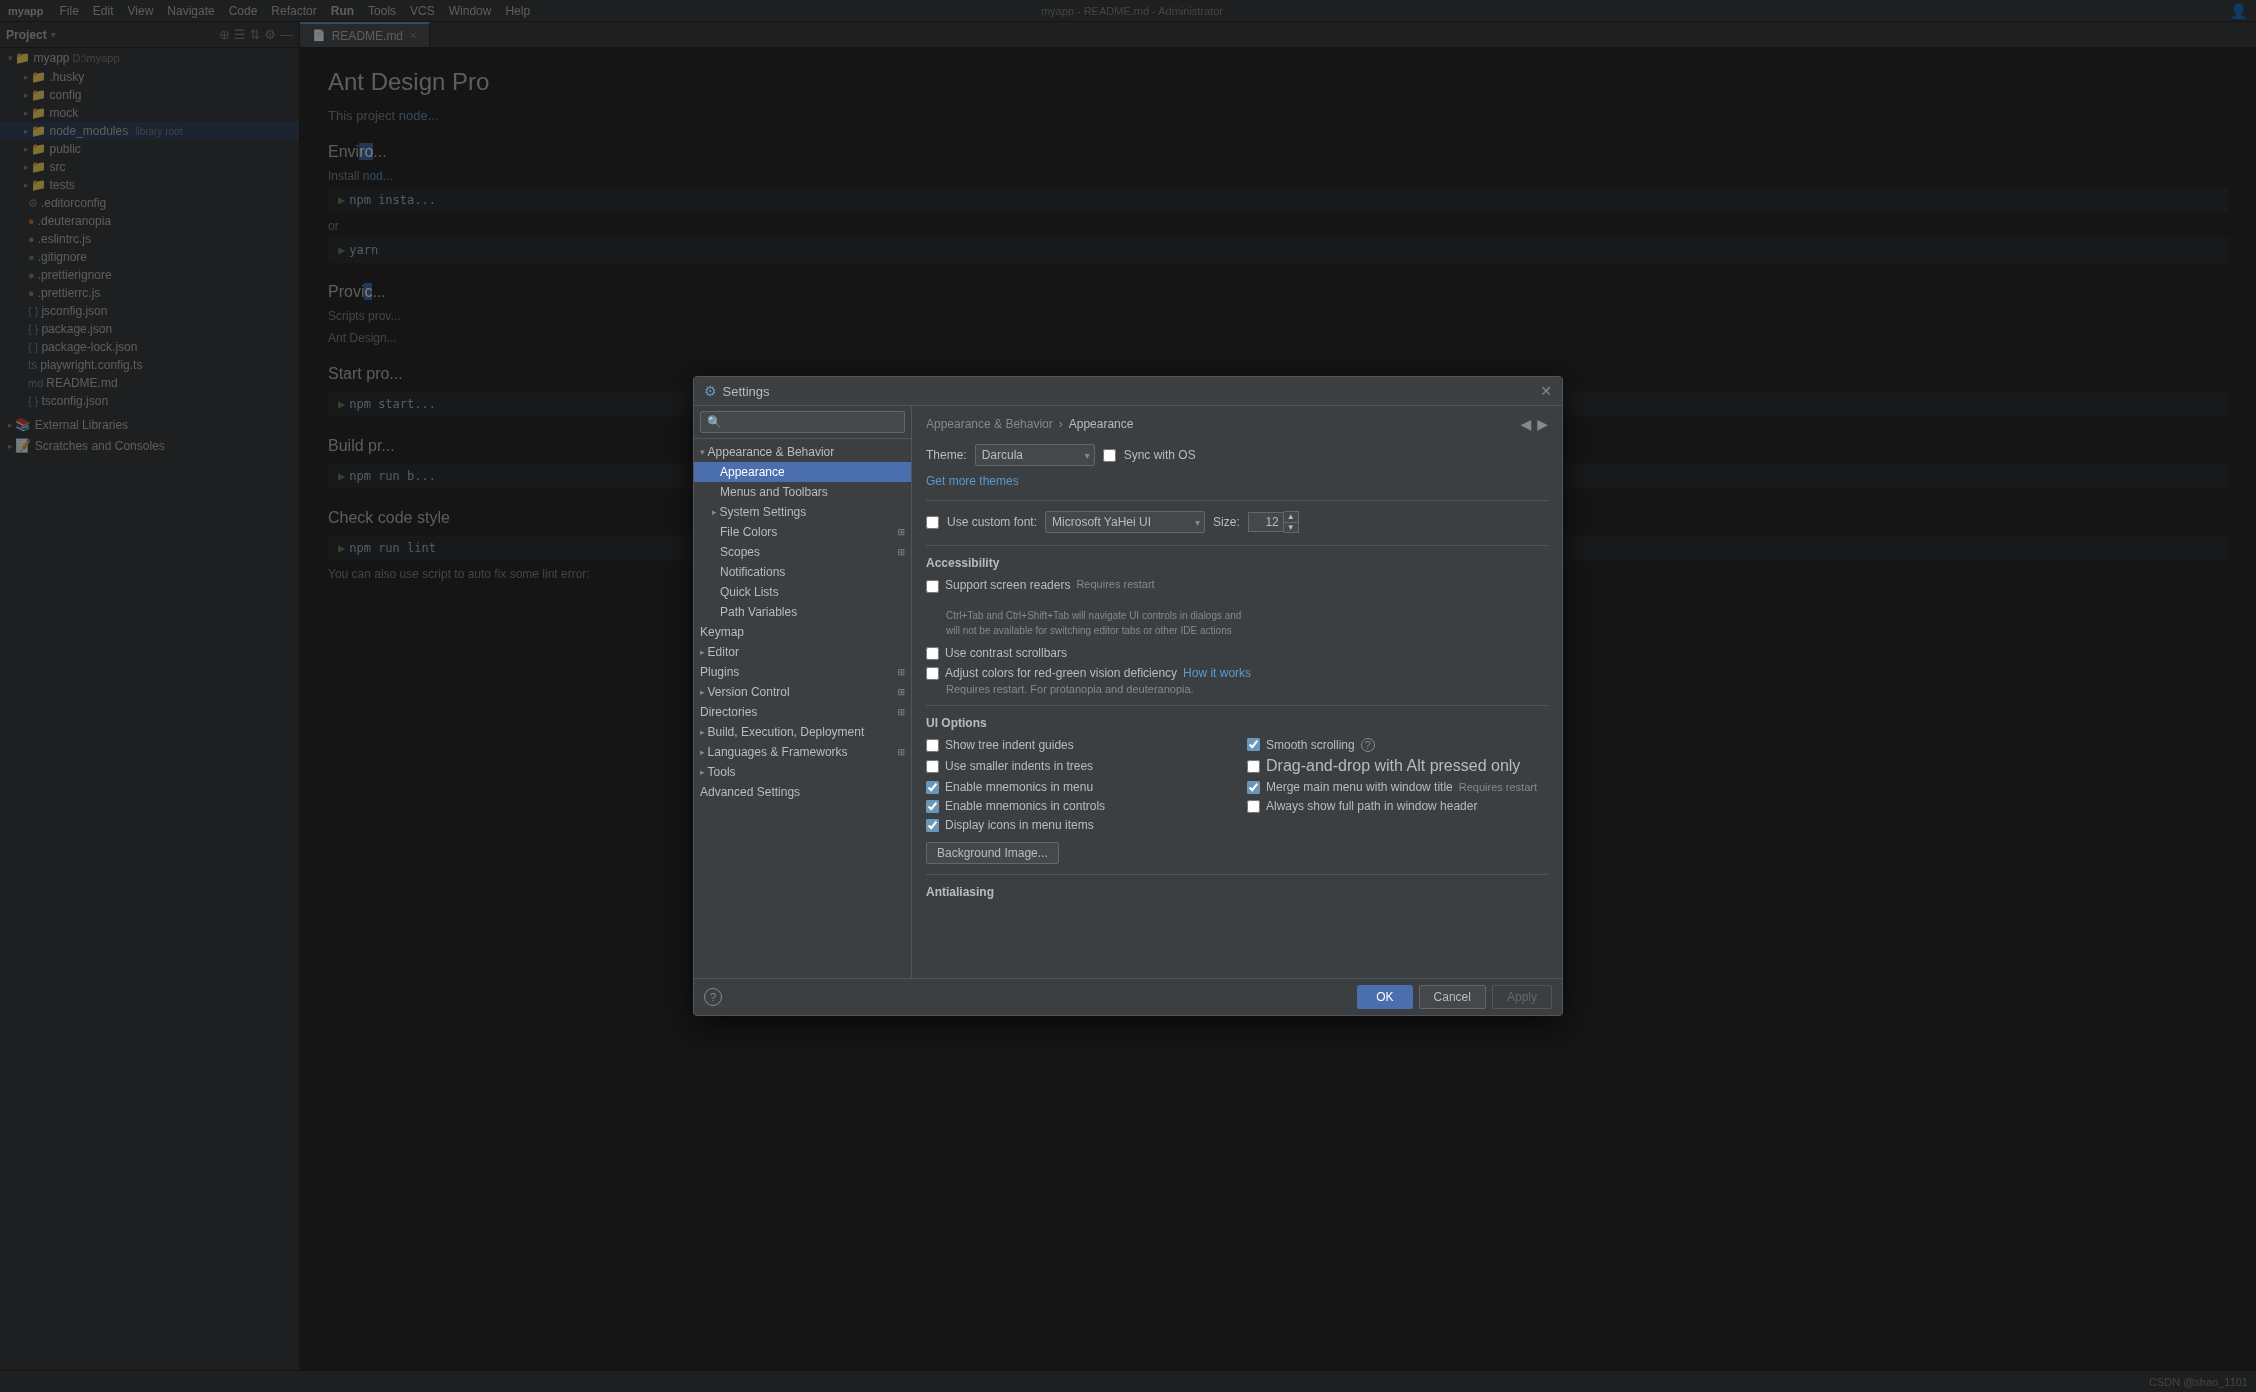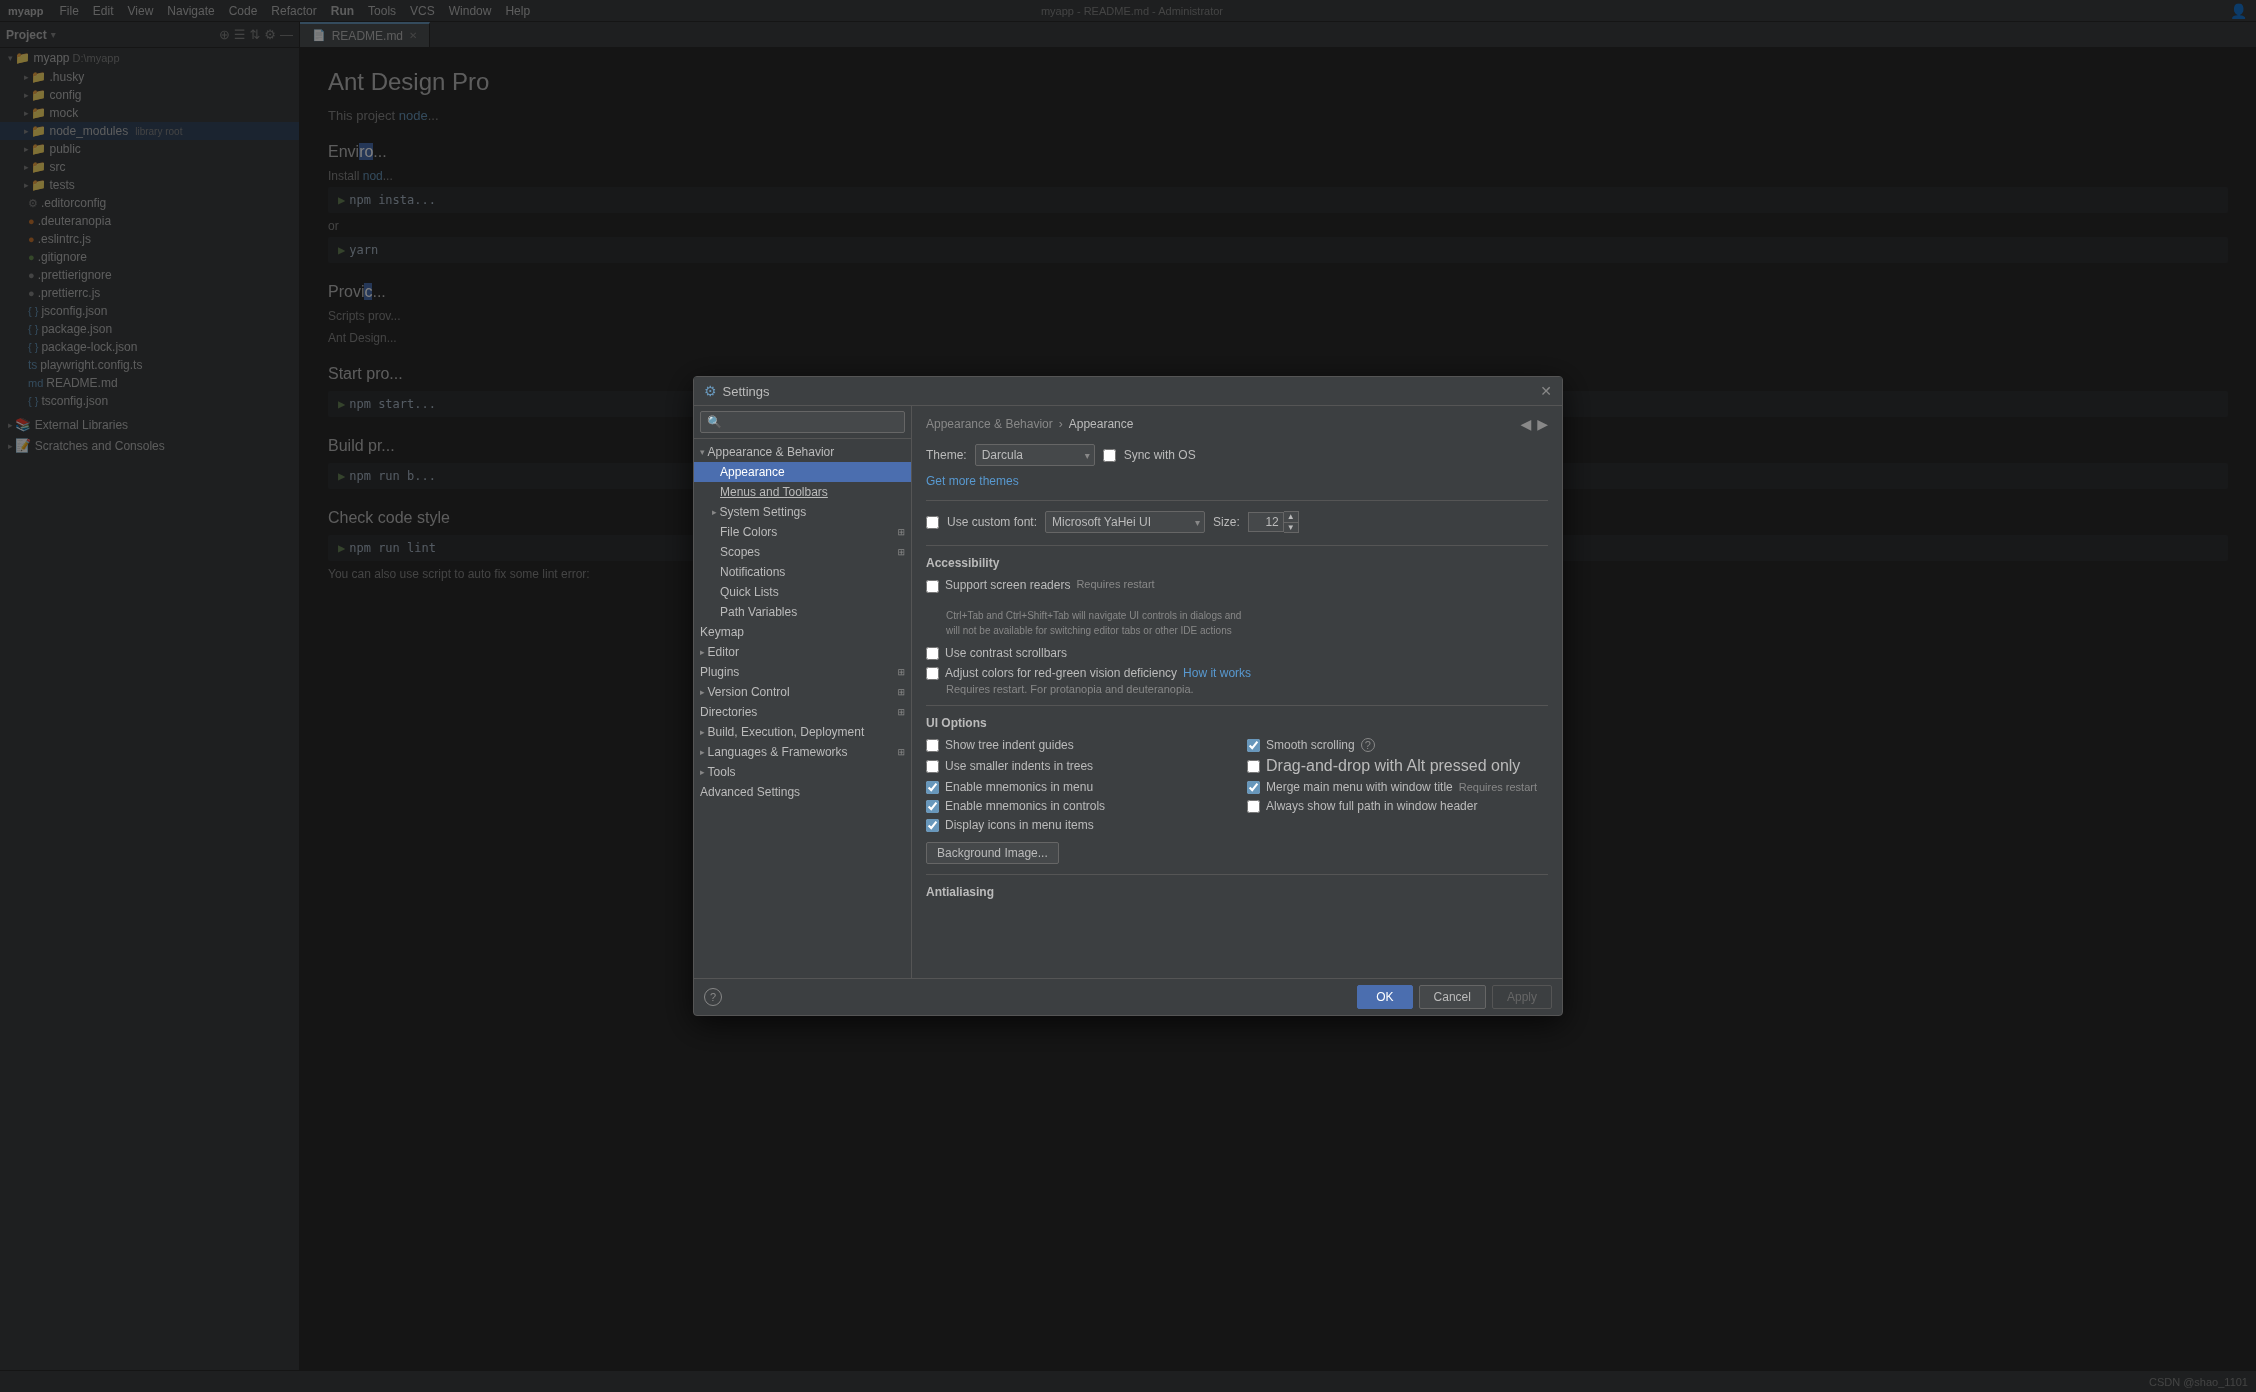--- a/index.html
+++ b/index.html
@@ -250,21 +250,21 @@
 
           <div style="display:flex;align-items:center;padding:3px 6px;gap:3px;cursor:pointer;color:#bbb;">
             <span style="font-size:9px;color:#888;">▾</span>
             <span>Appearance &amp; Behavior</span>
           </div>
 
           <div style="display:flex;align-items:center;padding:3px 6px 3px 26px;gap:3px;cursor:pointer;background:#4b6eaf;color:#fff;">
             <span>Appearance</span>
           </div>
 
-          <div style="display:flex;align-items:flex-end;padding:3px 6px 3px 26px;gap:3px;cursor:pointer;color:#bbb;text-decoration:underline;">
+          <div style="display:flex;align-items:flex-end;padding:3px 6px 3px 26px;gap:3px;cursor:pointer;color:#bbb;">
             <span>Menus and Toolbars</span>
           </div>
 
           <div style="display:flex;align-items:center;padding:3px 6px 3px 18px;gap:3px;cursor:pointer;color:#bbb;">
             <span style="font-size:9px;color:#888;">▸</span>
             <span>System Settings</span>
           </div>
 
           <div style="display:flex;align-items:center;padding:3px 6px 3px 26px;gap:3px;cursor:pointer;color:#bbb;">
             <span>File Colors</span>
@@ -419,21 +419,21 @@
         <div style="margin-bottom:10px;">
           <div style="font-size:12px;font-weight:bold;color:#bbb;margin-bottom:8px;">UI Options</div>
 
           <div style="display:grid;grid-template-columns:1fr 1fr;gap:5px 20px;">
 
             <div style="display:flex;align-items:center;gap:6px;">
               <input type="checkbox" id="tree-indent" style="cursor: pointer; accent-color: rgb(104, 151, 187);">
               <label for="tree-indent" style="font-size:12px;color:#bbb;cursor:pointer;">Show tree indent guides</label>
             </div>
 
-            <div style="display:flex;align-items:flex-end;gap:6px;">
+            <div style="display:flex;align-items:flex-start;gap:6px;">
               <input type="checkbox" id="smooth-scroll" checked="" style="cursor: pointer; accent-color: rgb(104, 151, 187);">
               <label for="smooth-scroll" style="font-size:12px;color:#bbb;cursor:pointer;">Smooth scrolling</label>
               <span style="color:#888;font-size:11px;cursor:pointer;border:1px solid #888;border-radius:50%;width:14px;height:14px;display:inline-flex;align-items:center;justify-content:center;">?</span>
             </div>
 
             <div style="display:flex;align-items:center;gap:6px;">
               <input type="checkbox" id="smaller-indents" style="cursor: pointer; accent-color: rgb(104, 151, 187);">
               <label for="smaller-indents" style="font-size:12px;color:#bbb;cursor:pointer;">Use smaller indents in trees</label>
             </div>
 

